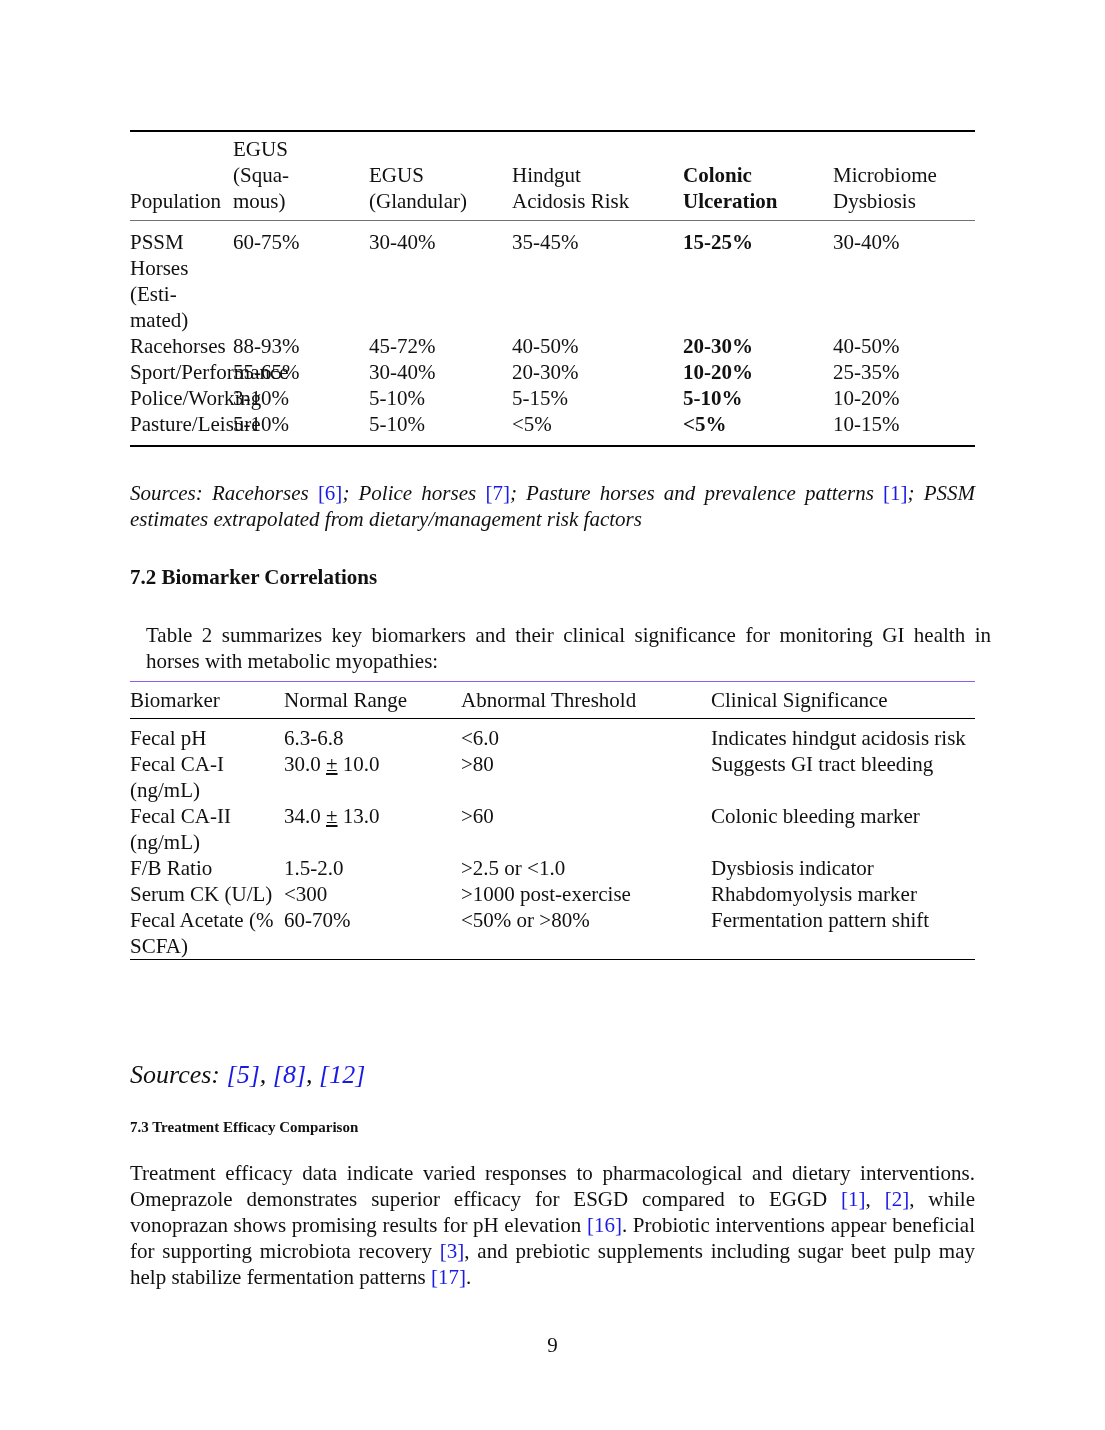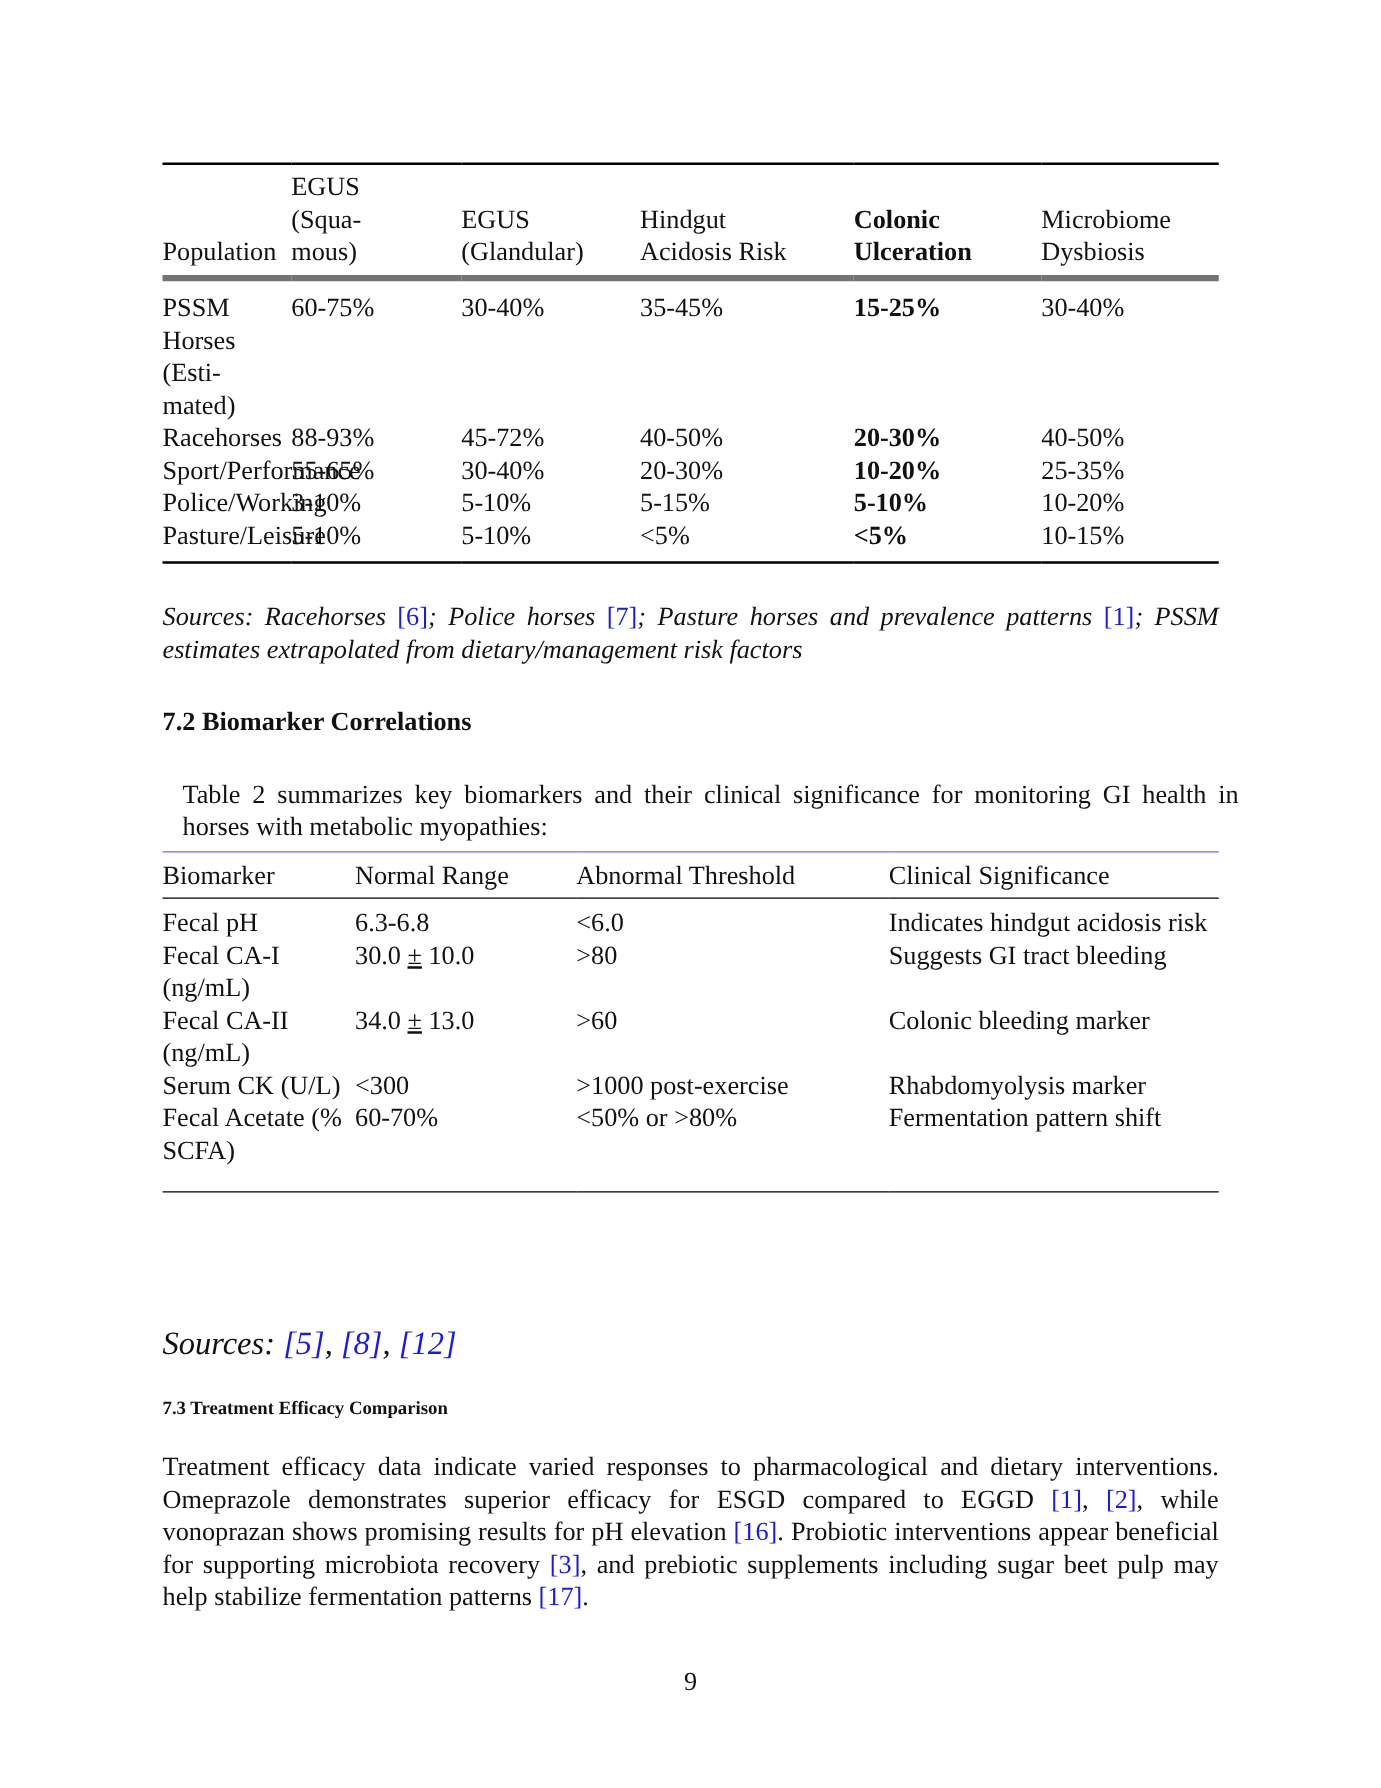--- a/index.html
+++ b/index.html
@@ -6,40 +6,40 @@
   body {
     width: 1105px; height: 1430px; position: relative; overflow: hidden;
     font-family: "DejaVu Serif", "Liberation Serif", serif;
     color: #111111;
     font-size: 20px;
   }
   .page { position: absolute; left: 130px; top: 0; width: 845px; }
   table { border-collapse: collapse; width: 845px; font-family: "Liberation Serif", serif; font-size: 21px; line-height: 26px; }
   td, th { font-weight: normal; text-align: left; vertical-align: top; padding: 0; }
   .t1 { position: absolute; top: 130px; border-top: 2px solid #000; border-bottom: 2px solid #000; }
-  .t1 thead th { vertical-align: bottom; padding-top: 4px; padding-bottom: 6px; border-bottom: 5px solid #737373; }
+  .t1 thead th { vertical-align: bottom; padding-top: 4px; padding-bottom: 6px; border-bottom: 1px solid #737373; }
   .t1 tbody tr:first-child td { padding-top: 8px; }
   .t1 tbody tr:last-child td { padding-bottom: 8px; }
   .t1 .c0 { width: 103px; white-space: normal; }
   .t1 .c0.ov { white-space: nowrap; overflow: visible; max-width: 103px; }
   .t1 .c1 { width: 136px; }
   .t1 .c2 { width: 143px; }
   .t1 .c3 { width: 171px; }
   .t1 .c4 { width: 150px; font-weight: bold; }
   .t1 .c5 { width: 142px; }
   .hyph { display:block; }
   .caption1 { position: absolute; top: 480px; width: 845px; font-family: "Liberation Serif", serif; font-style: italic; font-size: 21px; line-height: 26px; text-align: justify; }
   .cite { color: #1a1ae6; font-style: normal; }
   .cite.it { font-style: italic; }
   .h72 { position: absolute; top: 565px; font-family: "Liberation Serif", serif; font-weight: bold; font-size: 21px; }
   .p72 { position: absolute; top: 606px; width: 845px; font-family: "Liberation Serif", serif; font-size: 21px; line-height: 26px; text-align: justify; }
   .t2 { position: absolute; top: 681px; border-top: 1px solid #8b5cf6; border-bottom: 1px solid #000; }
   .t2 thead th { padding-top: 5px; padding-bottom: 5px; border-bottom: 1px solid #000; }
   .t2 tbody tr:first-child td { padding-top: 6px; }
-  .t2 tbody tr:last-child td { padding-bottom: 20px; }
+  .t2 tbody tr:last-child td { padding-bottom: 0; }
   .t2 .c0 { width: 154px; }
   .t2 .c1 { width: 177px; }
   .t2 .c2 { width: 250px; }
   .t2 .c3 { width: 264px; }
   .caption2 { position: absolute; top: 1060px; font-family: Liberation Serif, serif; font-style: italic; font-size: 26px; }
   .h73 { position: absolute; top: 1119px; font-family: "Liberation Serif", serif; font-weight: bold; font-size: 15px; }
   .p73 { position: absolute; top: 1160px; width: 845px; font-family: Liberation Serif, serif; font-size: 21px; line-height: 26px; text-align: justify; }
   .pagenum { position: absolute; top: 1333px; left: 0; width: 1105px; text-align: center; font-family: "Liberation Serif", serif; font-size: 21px; }
   .pm { text-decoration: underline; }
 </style>
@@ -151,20 +151,26 @@
         <td class="c2">&gt;80</td>
         <td class="c3">Suggests GI tract bleeding</td>
       </tr>
       <tr>
         <td class="c0">Fecal CA-II (ng/mL)</td>
         <td class="c1"><span>34.0 </span><span class="pm">±</span><span> 13.0</span></td>
         <td class="c2">&gt;60</td>
         <td class="c3">Colonic bleeding marker</td>
       </tr>
       <tr>
+        <td class="c0">F/B Ratio</td>
+        <td class="c1">1.5-2.0</td>
+        <td class="c2">&gt;2.5 or &lt;1.0</td>
+        <td class="c3">Dysbiosis indicator</td>
+      </tr>
+      <tr>
         <td class="c0">Serum CK (U/L)</td>
         <td class="c1">&lt;300</td>
         <td class="c2">&gt;1000 post-exercise</td>
         <td class="c3">Rhabdomyolysis marker</td>
       </tr>
       <tr>
         <td class="c0">Fecal Acetate (% SCFA)</td>
         <td class="c1">60-70%</td>
         <td class="c2">&lt;50% or &gt;80%</td>
         <td class="c3">Fermentation pattern shift</td>

